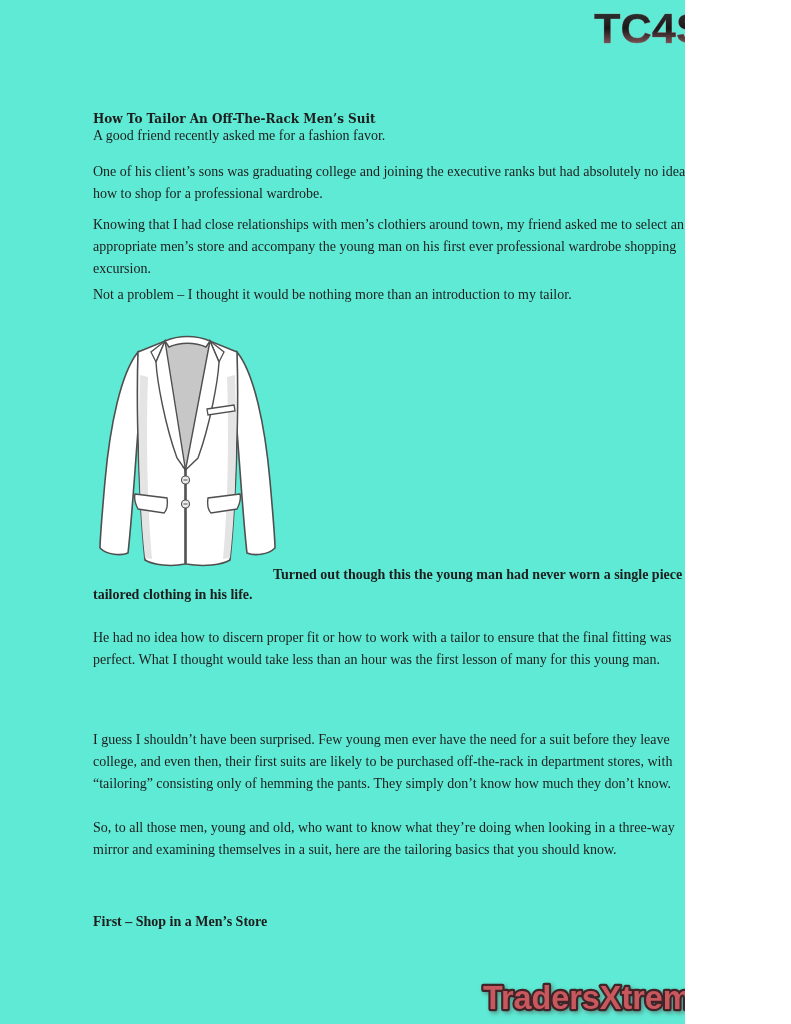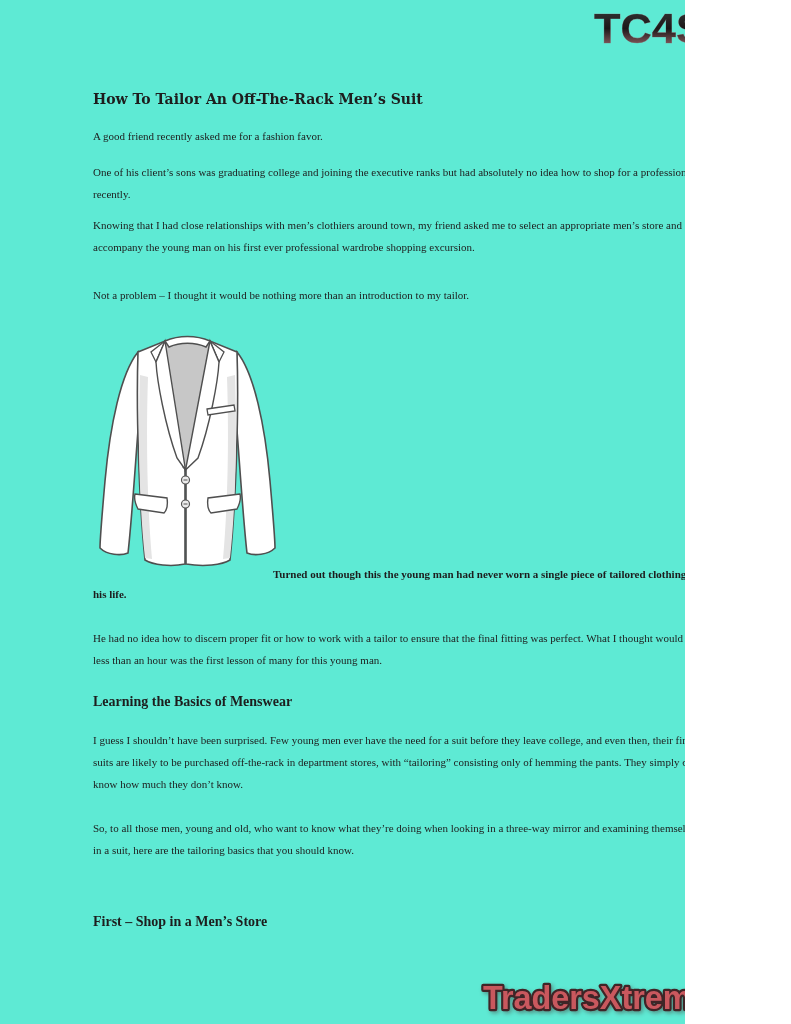--- a/index.html
+++ b/index.html
@@ -6,25 +6,25 @@
   .page{
     position:relative;
     width:685px;height:1024px;
     background:#5eead4;
     font-family:"Liberation Serif",serif;
     color:#1d1d1d;
     overflow:hidden;
   }
   .blk{
     position:absolute;left:93px;width:615px;margin:0;
-    font-size:11px;line-height:22px;
+    font-size:14px;line-height:22px;
   }
   .title{
     font-family:"DejaVu Serif",serif;
-    font-weight:bold;font-size:14px;line-height:20px;
+    font-weight:bold;font-size:12px;line-height:20px;margin-top:20px;
   }
   .heading{
     font-weight:bold;font-size:14px;line-height:20px;
   }
   .lead{
     font-weight:bold;line-height:19.5px;
     text-indent:180px;
   }
   .header-logo{position:absolute;left:588px;top:2px;}
   .figure{position:absolute;left:95px;top:333px;width:185px;height:238px;}
@@ -49,21 +49,21 @@
           <stop offset="1" stop-color="#b89294"></stop>
         </linearGradient>
       </defs>
       <text x="100" y="41" text-anchor="middle" font-family="Liberation Sans, sans-serif" font-weight="bold" font-size="42" fill="url(#tcGrad)" stroke="#8c8c8c" stroke-width="0.6" paint-order="stroke" textLength="188" lengthAdjust="spacingAndGlyphs">TC4S.net</text>
     </svg>
   </div>
 
   <h1 class="blk title" style="top:89px">How To Tailor An Off-The-Rack Men’s Suit</h1>
 
   <p class="blk" style="top:125px">A good friend recently asked me for a fashion favor.</p>
-  <p class="blk" style="top:161px">One of his client’s sons was graduating college and joining the executive ranks but had absolutely no idea how to shop for a professional recently.</p>
+  <p class="blk" style="top:161px">One of his client’s sons was graduating college and joining the executive ranks but had absolutely no idea how to shop for a professional wardrobe.</p>
   <p class="blk" style="top:214px">Knowing that I had close relationships with men’s clothiers around town, my friend asked me to select an appropriate men’s store and accompany the young man on his first ever professional wardrobe shopping excursion.</p>
   <p class="blk" style="top:284px">Not a problem – I thought it would be nothing more than an introduction to my tailor.</p>
 
   <div class="figure">
     <svg viewBox="0 0 185 238" width="185" height="238">
 
       <path d="M43 19 C26 40 15 92 10 148 C7 182 5 205 5 215 C12 222 26 223 33 220 C37 186 41 120 45 72 C46 52 44 30 43 19 Z" fill="#ffffff" stroke="#4f4f4f" stroke-width="1.6"></path>
       <path d="M142 19 C159 40 170 92 175 148 C178 182 180 205 180 215 C173 222 159 223 152 220 C148 186 144 120 140 72 C139 52 141 30 142 19 Z" fill="#ffffff" stroke="#4f4f4f" stroke-width="1.6"></path>
 
       <path d="M43 19 L70 8 C78 52 85 98 90 137 L90 231 C76 234 58 232 50 227 C44 168 41 78 43 19 Z" fill="#ffffff" stroke="#4f4f4f" stroke-width="1.6"></path>
@@ -91,21 +91,20 @@
       <line x1="88.5" y1="147" x2="92.5" y2="147" stroke="#555" stroke-width="1"></line>
       <line x1="88.5" y1="171" x2="92.5" y2="171" stroke="#555" stroke-width="1"></line>
     </svg>
   </div>
 
 
   <p class="blk lead" style="top:565px">Turned out though this the young man had never worn a single piece of tailored clothing in his life.</p>
 
   <p class="blk" style="top:627px">He had no idea how to discern proper fit or how to work with a tailor to ensure that the final fitting was perfect. What I thought would take less than an hour was the first lesson of many for this young man.</p>
 
-  <h2 class="blk heading" style="top:692px">Learning the Basics of Menswear</h2>
 
   <p class="blk" style="top:729px">I guess I shouldn’t have been surprised. Few young men ever have the need for a suit before they leave college, and even then, their first suits are likely to be purchased off-the-rack in department stores, with “tailoring” consisting only of hemming the pants. They simply don’t know how much they don’t know.</p>
   <p class="blk" style="top:817px">So, to all those men, young and old, who want to know what they’re doing when looking in a three-way mirror and examining themselves in a suit, here are the tailoring basics that you should know.</p>
 
   <h2 class="blk heading" style="top:912px">First – Shop in a Men’s Store</h2>
 
   <div class="footer-logo">
     <svg width="316" height="48" viewBox="0 0 316 48">
       <text x="158" y="35" text-anchor="middle" font-family="Liberation Sans, sans-serif" font-weight="bold" font-size="34" fill="#c9585e" stroke="#3f2527" stroke-width="4.5" paint-order="stroke" stroke-linejoin="round" textLength="302" lengthAdjust="spacingAndGlyphs">TradersXtreme.com</text>
     </svg>

